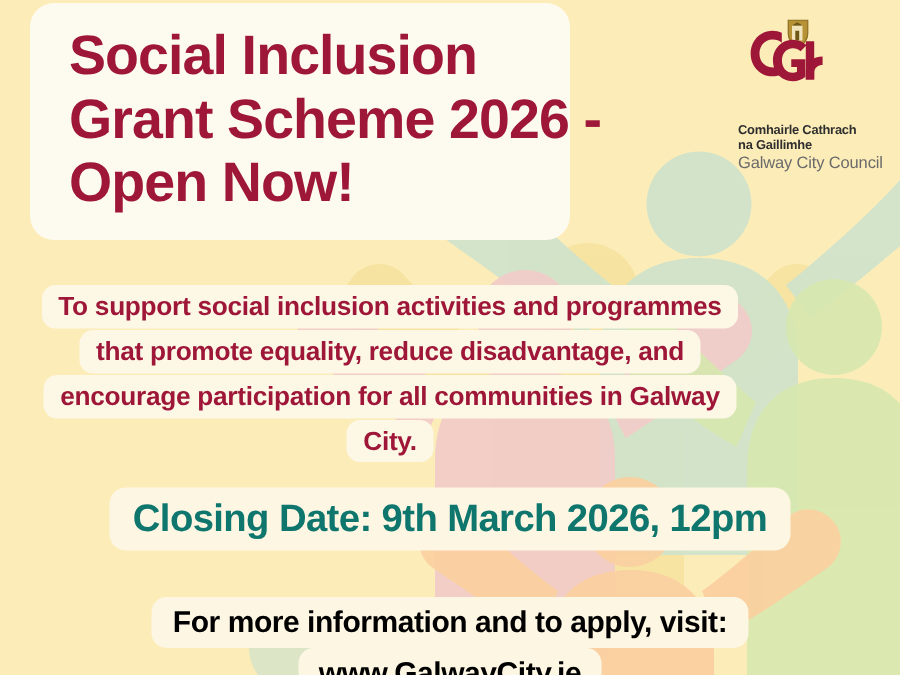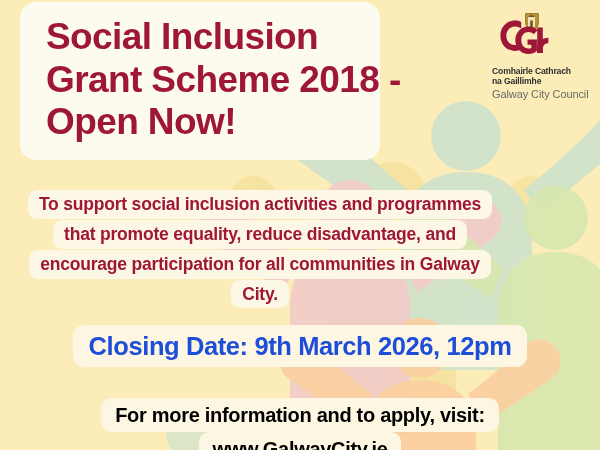--- a/index.html
+++ b/index.html
@@ -34,21 +34,21 @@
   }
   #logo-mark { display:block; width:62px; height:50px; margin-left:2px; }
   .logo-line-ga {
     font-size:8.6px;
     font-weight:bold;
     color:#2f2f2f;
     line-height:1.18;
     letter-spacing:-0.15px;
     white-space:nowrap;
   }
-  #logo-ga-wrap { margin-top:4px; }
+  #logo-ga-wrap { margin-top:19px; }
   .logo-line-en {
     font-size:11px;
     font-weight:normal;
     color:#6a6a6a;
     line-height:1.2;
     letter-spacing:-0.1px;
     margin-top:1.5px;
     white-space:nowrap;
   }
   .hl-line {
@@ -101,21 +101,21 @@
   #date-block {
     position:absolute;
     left:0; top:325px;
     width:600px;
     z-index:3;
     text-align:center;
   }
   #date-block .hl-line {
     font-size:25.5px;
     font-weight:bold;
-    color:#1d4ed8;
+    color:#0f766e;
     line-height:1.35;
     padding:4px 16px;
     letter-spacing:-0.4px;
     background:#fdf6e3;
     border-radius:11px;
     white-space:nowrap;
   }
 
   
   #footer-block {
@@ -180,21 +180,21 @@
       <path d="M468 394 c22 -16 44 -36 56 -48 c9 -10 24 -8 32 2 c8 10 5 24 -5 31 c-18 12 -46 32 -70 45 z" fill="#fbd0a0"></path>
     </g>
 
     <g opacity="0.7">
       <circle cx="196" cy="432" r="30" fill="#cfe3cb"></circle>
     </g>
   </svg>
 
   <div id="title-box">
     <div class="tline">Social Inclusion</div>
-    <div class="tline">Grant Scheme 2018 -</div>
+    <div class="tline">Grant Scheme 2026 -</div>
     <div class="tline">Open Now!</div>
   </div>
 
   <div id="logo-block">
     <svg id="logo-mark" viewBox="0 0 62 50" aria-hidden="true">
 
       <g>
         <path d="M31.5 1.5 l13 0 l0 9 c0 5 -5 8.5 -6.5 9.5 c-1.5 -1 -6.5 -4.5 -6.5 -9.5 z" fill="#b79234" stroke="#8a6e22" stroke-width="0.8"></path>
         <rect x="34" y="5" width="7" height="10" fill="#f1e4bd"></rect>
         <path d="M34 5 l3.5 -2.2 l3.5 2.2 z" fill="#6d5718"></path>

